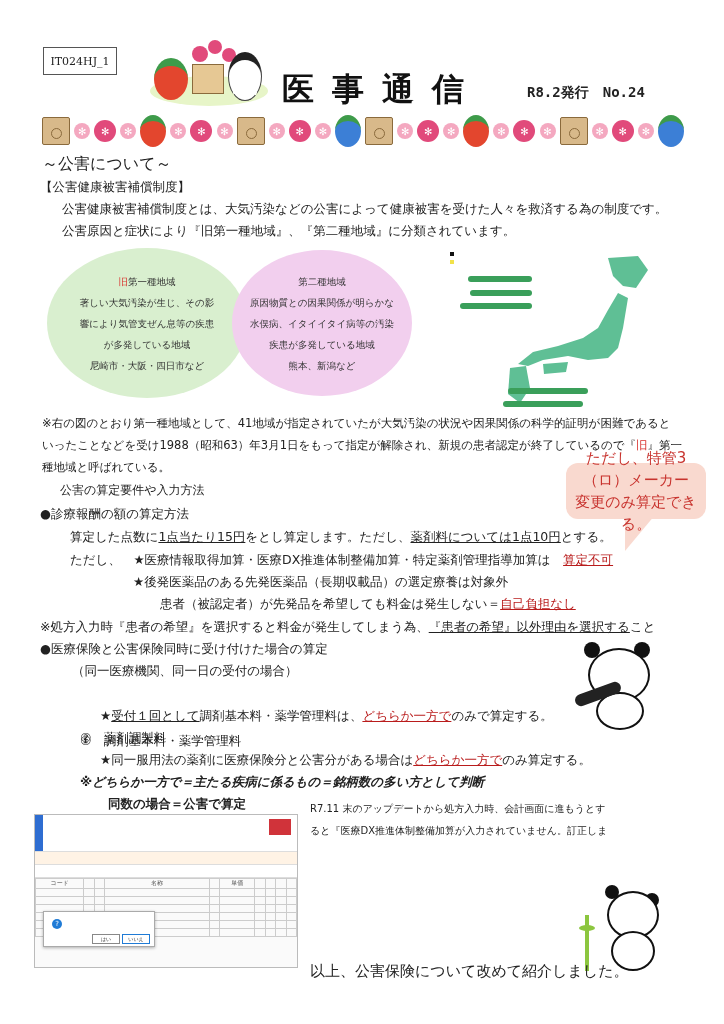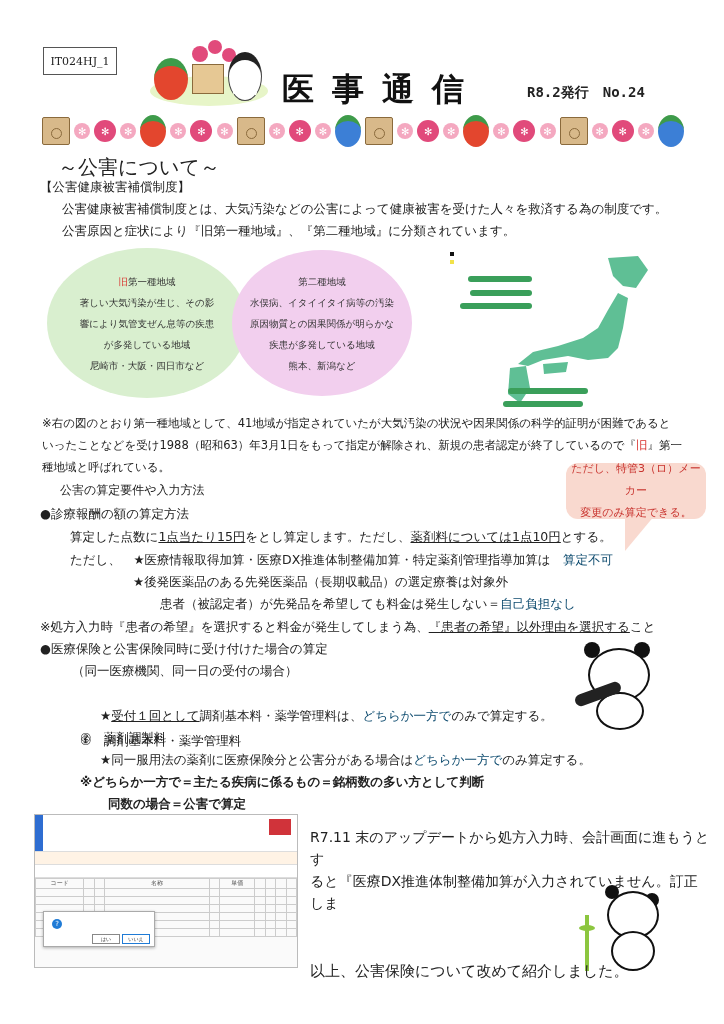--- a/index.html
+++ b/index.html
@@ -9,30 +9,30 @@
   .title{left:282px;top:68px;font-size:32px;font-weight:bold;letter-spacing:18px;color:#111;}
   .issue{left:527px;top:84px;font-size:14px;font-weight:bold;font-family:"DejaVu Sans Mono",monospace;}
   .deco{left:42px;top:115px;width:642px;height:32px;display:flex;align-items:center;justify-content:space-between;}
   .box{width:26px;height:26px;background:#d8b98a;border:1px solid #8a6a3c;border-radius:2px;position:relative;}
   .box:after{content:"";position:absolute;left:8px;top:10px;width:9px;height:9px;border-radius:50%;border:1px solid #8a6a3c;}
   .flw{width:16px;height:16px;border-radius:50%;background:#f4a8c0;position:relative;}
   .flw.big{width:22px;height:22px;background:#e14a7b;}
   .flw:after{content:"✻";position:absolute;left:0;top:0;width:100%;height:100%;font-size:10px;color:#fff;display:flex;align-items:center;justify-content:center;}
   .oni{width:26px;height:26px;border-radius:50%;position:relative;border-top:6px solid #3e9b4a;}
   .oni.red{background:#e3462e;} .oni.blue{background:#3c7fd6;}
-  .h1{left:58px;top:154px;font-size:20px;}
+  .h1{left:42px;top:154px;font-size:16px;}
   .txt{font-size:12.5px;line-height:19px;}
   .circle{border-radius:50%;display:flex;flex-direction:column;align-items:center;justify-content:center;font-size:9.5px;line-height:21px;color:#333;text-align:center;}
   .c1{left:47px;top:248px;width:200px;height:150px;background:#d9efcf;}
   .c2{left:232px;top:250px;width:180px;height:146px;background:#f2cfee;}
   .red{color:#d8312d;}
   .u{text-decoration:underline;}
-  .ured{color:#0c4a6e;}
+  .ured{color:#b91c1c;text-decoration:underline;}
   .map{left:448px;top:248px;width:208px;height:162px;}
-  .bubble{left:566px;top:463px;width:140px;height:56px;background:#f9d9cf;border-radius:12px;color:#c8332e;font-size:11px;line-height:22px;text-align:center;display:flex;flex-direction:column;justify-content:center;}
+  .bubble{left:566px;top:463px;width:140px;height:56px;background:#f9d9cf;border-radius:12px;color:#c8332e;font-size:15px;line-height:22px;text-align:center;display:flex;flex-direction:column;justify-content:center;}
   .bubble-tail{left:625px;top:515px;width:0;height:0;border-left:0 solid transparent;border-right:30px solid transparent;border-top:36px solid #f9d9cf;}
   .h2{left:60px;top:482px;font-size:12px;}
   .panda{border-radius:50%;background:#fff;border:2px solid #111;}
   .shot{left:34px;top:814px;width:262px;height:152px;border:1px solid #bbb;background:#fafafa;font-size:6px;overflow:hidden;}
   .shot .top{height:36px;background:#fff;border-bottom:1px solid #ddd;position:relative;}
   .shot .sidebar{position:absolute;left:0;top:0;width:8px;height:36px;background:#2e6dd1;}
   .shot .redbtn{position:absolute;right:6px;top:4px;width:22px;height:16px;background:#d0333a;}
   .shot .bar{height:12px;background:#fff3e5;border-bottom:1px solid #ddd;}
   .shot table{border-collapse:collapse;width:100%;}
   .shot td,.shot th{border:1px solid #ccc;height:7px;padding:0 2px;font-weight:normal;color:#555;}
@@ -96,22 +96,22 @@
 
 <div class="abs circle c1">
   <div><span class="red">旧</span><span>第一種地域</span></div>
   <div>著しい大気汚染が生じ、その影</div>
   <div>響により気管支ぜん息等の疾患</div>
   <div>が多発している地域</div>
   <div>尼崎市・大阪・四日市など</div>
 </div>
 <div class="abs circle c2">
   <div>第二種地域</div>
+  <div>原因物質との因果関係が明らかな</div>
   <div>水俣病、イタイイタイ病等の汚染</div>
-  <div>原因物質との因果関係が明らかな</div>
   <div>疾患が多発している地域</div>
   <div>熊本、新潟など</div>
 </div>
 
 <div class="abs map">
   <svg width="208" height="162" viewBox="0 0 208 162">
     <rect x="2" y="4" width="4" height="4" fill="#111"></rect>
     <rect x="2" y="12" width="4" height="4" fill="#f2e24a"></rect>
     <path d="M160 10 L190 8 L200 22 L188 40 L175 38 L165 28 Z" fill="#5fbf95"></path>
     <path d="M170 45 L180 50 L175 80 L170 100 L160 110 L140 112 L120 108 L95 112 L80 118 L70 116 L85 104 L110 98 L135 90 L150 80 L160 62 Z" fill="#5fbf95"></path>
@@ -153,21 +153,21 @@
 <div class="abs txt" style="left:40px;top:639px;text-align:center;">●医療保険と公害保険同時に受け付けた場合の算定</div>
 <div class="abs txt" style="left:72px;top:661px;">（同一医療機関、同一日の受付の場合）</div>
 <div class="abs txt" style="left:80px;top:684px;margin-top:47px;">①　調剤基本料・薬学管理料</div>
 <div class="abs txt" style="left:100px;top:706px;">
   <span>★</span><span class="u">受付１回として</span><span>調剤基本料・薬学管理料は、</span><span class="ured">どちらか一方で</span><span>のみで算定する。</span>
 </div>
 <div class="abs txt" style="left:80px;top:728px;">②　薬剤調製料</div>
 <div class="abs txt" style="left:100px;top:750px;">
   <span>★同一服用法の薬剤に医療保険分と公害分がある場合は</span><span class="ured">どちらか一方で</span><span>のみ算定する。</span>
 </div>
-<div class="abs txt" style="left:80px;top:772px;font-weight:bold;">※どちらか一方で＝主たる疾病に係るもの＝銘柄数の多い方として判断</div>
+<div class="abs txt" style="left:80px;top:772px;font-weight:bold;font-style:italic;">※どちらか一方で＝主たる疾病に係るもの＝銘柄数の多い方として判断</div>
 <div class="abs txt" style="left:108px;top:794px;font-weight:bold;">同数の場合＝公害で算定</div>
 
 <div class="abs" style="left:580px;top:640px;width:80px;height:90px;">
   <div class="abs" style="left:4px;top:2px;width:16px;height:16px;border-radius:50%;background:#111;"></div>
   <div class="abs" style="left:54px;top:2px;width:16px;height:16px;border-radius:50%;background:#111;"></div>
   <div class="abs panda" style="left:8px;top:8px;width:58px;height:50px;"></div>
   <div class="abs panda" style="left:16px;top:52px;width:44px;height:34px;"></div>
   <div class="abs" style="left:-6px;top:48px;width:48px;height:12px;background:#222;transform:rotate(-20deg);border-radius:6px;"></div>
 </div>
 
@@ -266,21 +266,21 @@
         </tr>
   </tbody>
     </table>
   <div class="dlg">
     <div class="q">?</div>
     <div class="b" style="left:48px;">はい</div>
     <div class="b" style="left:78px;border-color:#1f7bd6;">いいえ</div>
   </div>
 </div>
 
-<div class="abs txt" style="left:310px;top:826px;width:400px;font-size:14px;line-height:22px;">
+<div class="abs txt" style="left:310px;top:798px;width:400px;font-size:10px;line-height:22px;">
   <div>R7.11 末のアップデートから処方入力時、会計画面に進もうとす</div>
   <div>ると『医療DX推進体制整備加算が入力されていません。訂正しま</div>
 </div>
 
 <div class="abs" style="left:585px;top:885px;width:80px;height:90px;">
   <div class="abs" style="left:0px;top:30px;width:4px;height:56px;background:#8cc63f;"></div>
   <div class="abs" style="left:-6px;top:40px;width:16px;height:6px;background:#8cc63f;border-radius:50%;"></div>
   <div class="abs" style="left:20px;top:0px;width:14px;height:14px;border-radius:50%;background:#111;"></div>
   <div class="abs" style="left:60px;top:8px;width:14px;height:14px;border-radius:50%;background:#111;"></div>
   <div class="abs panda" style="left:22px;top:6px;width:48px;height:44px;"></div>

